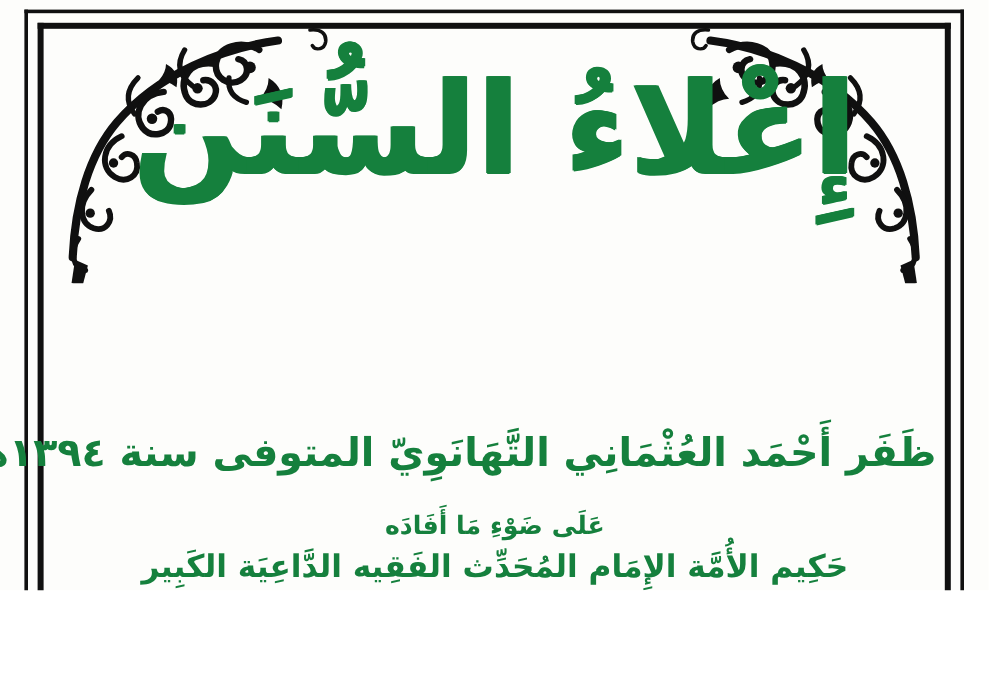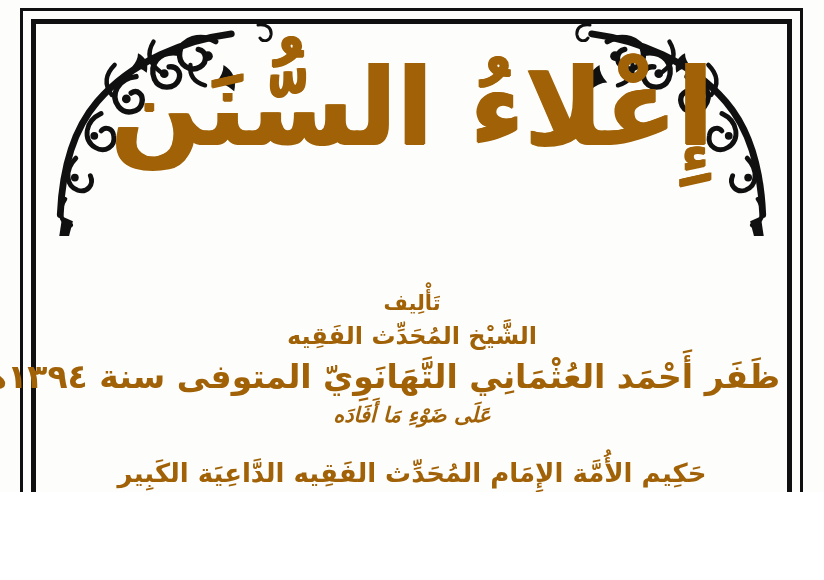--- a/index.html
+++ b/index.html
@@ -2,21 +2,21 @@
 <html lang="ar"><head>
 <meta charset="utf-8">
 <style>
   html,body{margin:0;padding:0;background:#ffffff;}
   .page{
     position:relative;
     width:824px;height:492px;
     background:#fdfdfb;
     overflow:hidden;
     font-family:"DejaVu Sans", sans-serif;
-    color:#a16207;
+    color:#15803d;
     direction:rtl;
   }
   
   .outer-frame{
     position:absolute;left:20px;right:21px;top:8px;bottom:-6px;
     border:3px solid #101010;border-bottom:none;
   }
   .inner-frame{
     position:absolute;left:31px;right:32px;top:19px;bottom:-6px;
     border:5px solid #101010;border-bottom:none;
@@ -35,21 +35,21 @@
   .title{
     top:34px;
     font-size:106px;
     line-height:1.4;
     text-shadow:1px 0 currentColor,-1px 0 currentColor,0 1px currentColor;
   }
   .subtitle{top:216px;font-size:35px;}
   .byline-label{top:291px;font-size:21px;}
   .author-honorific{top:323px;font-size:24px;}
   .author-line{top:358px;font-size:33px;}
-  .basis-label{top:403px;font-size:21px;font-style:italic;}
+  .basis-label{top:426px;font-size:21px;}
   .scholar-honorific{top:459px;font-size:26px;}
   .scholar-line{top:503px;font-size:31px;}
   .clipped-line{top:567px;font-size:28px;}
   svg .ink{stroke:#101010;fill:none;stroke-linecap:round;}
   svg .blob{fill:#101010;stroke:none;}
 </style>
 </head>
 <body>
 
 <div class="page">
@@ -99,23 +99,21 @@
   <svg class="hook hl" viewBox="0 0 26 20">
       <use href="#hookcurl"></use>
     </svg>
   <svg class="hook hr" viewBox="0 0 26 20">
       <use href="#hookcurl"></use>
     </svg>
 
   <div class="line title">إِعْلاءُ السُّنَن</div>
 
 
-  <div class="line byline-label">تَأْلِيف</div>
 
-  <div class="line author-honorific">الشَّيْخ المُحَدِّث الفَقِيه</div>
 
   <div class="line author-line">ظَفَر أَحْمَد العُثْمَانِي التَّهَانَوِيّ المتوفى سنة ١٣٩٤هـ</div>
 
   <div class="line basis-label">عَلَى ضَوْءِ مَا أَفَادَه</div>
 
   <div class="line scholar-honorific">حَكِيم الأُمَّة الإِمَام المُحَدِّث الفَقِيه الدَّاعِيَة الكَبِير</div>
 
 
   <div class="line clipped-line">مكتبة دار العلوم كراتشي</div>
 

